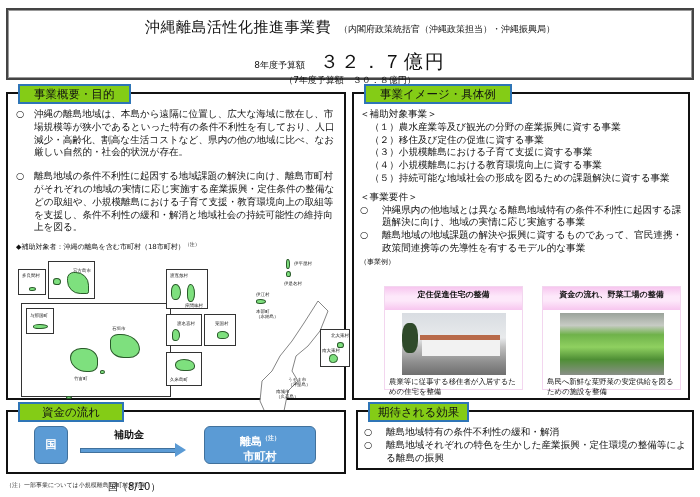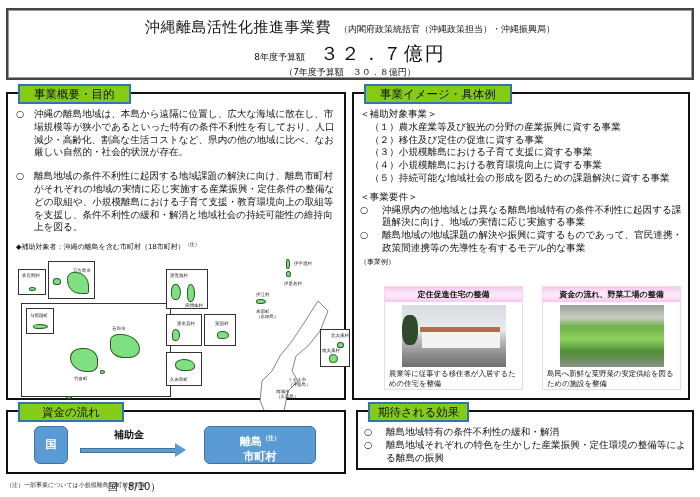--- a/index.html
+++ b/index.html
@@ -8,21 +8,21 @@
     font-family: "DejaVu Sans", "Liberation Sans", sans-serif; color: #111;
     position: relative;
   }
   .header {
     position: absolute; left: 6px; top: 8px; width: 688px; height: 72px;
     border: 2px solid #444; text-align: center; background: #fff;
     box-shadow: inset 0 0 0 1px #999;
   }
   .title-row { margin-top: 8px; font-size: 15px; letter-spacing: 0.5px; }
   .title-row .sub { font-size: 9px; letter-spacing: 0; margin-left: 8px; }
-  .budget-row { margin-top: 4px; font-size: 9px; }
+  .budget-row { margin-top: 12px; font-size: 9px; }
   .budget-row .big { font-size: 19px; margin-left: 12px; letter-spacing: 2px; }
   .prev-row { font-size: 9px; margin-top: -1px; }
 
   .panel {
     position: absolute; border: 2px solid #111; background: #fff;
   }
   .panel-tab {
     position: absolute; left: 10px; top: -10px; height: 20px;
     border: 2px solid #2e75b6; background: #84cc16; font-size: 11.5px;
     padding: 1px 14px; line-height: 15px; white-space: nowrap;
@@ -50,21 +50,21 @@
   #p-image .body { position: absolute; left: 6px; top: 14px; width: 325px; }
   .indent { padding-left: 10px; }
   .req .bullet .mark { width: 22px; }
   .examples-label { font-size: 7px; margin-top: 1px; }
   .ex-card {
     position: absolute; top: 192px; width: 139px; height: 104px;
     border: 1px solid #f3d6ef; background: #fff;
   }
   .ex-title {
     background: linear-gradient(#f7c6ef, #fde8fa 40%, #fde8fa 60%, #f7c6ef);
-    text-align: center; font-size: 8px; font-weight: bold; height: 15px; line-height: 15px;
+    text-align: center; font-size: 8px; font-weight: bold; height: 23px; line-height: 15px;
   }
   .ex-photo { margin: 3px auto 0; width: 104px; height: 62px; position: relative; overflow: hidden; }
   .photo-house { background: linear-gradient(#d9dde2 0%, #e8eaec 40%, #bfbfbf 55%, #8d8d8d 80%, #6f6f6f 100%); }
   .photo-house .roof { position: absolute; left: 18px; top: 22px; width: 80px; height: 5px; background: #b86a4a; }
   .photo-house .wall { position: absolute; left: 20px; top: 27px; width: 78px; height: 16px; background: #f2f2f2; }
   .photo-house .tree { position: absolute; left: 0; top: 10px; width: 16px; height: 30px; background: #2f4a2a; border-radius: 40%; }
   .photo-veg { background: linear-gradient(#9aa39a 0%, #c7cbc4 20%, #6fb24a 35%, #8fd060 55%, #4f8f35 75%, #8a8f88 100%); }
   .ex-caption { font-size: 7.4px; line-height: 10px; padding: 2px 4px 0; }
 
   #p-flow { left: 6px; top: 410px; width: 340px; height: 64px; }

